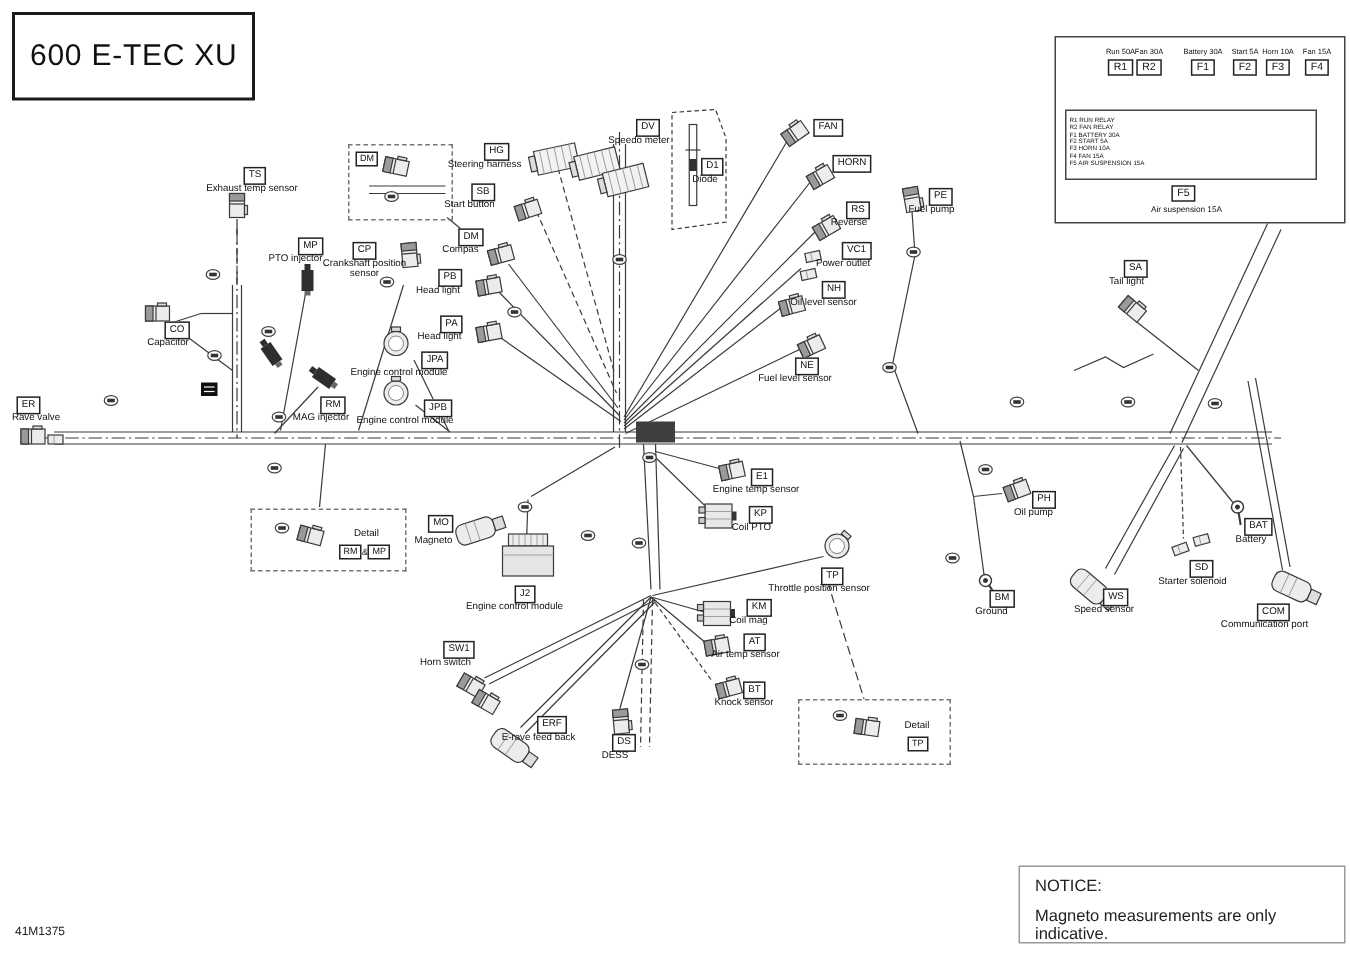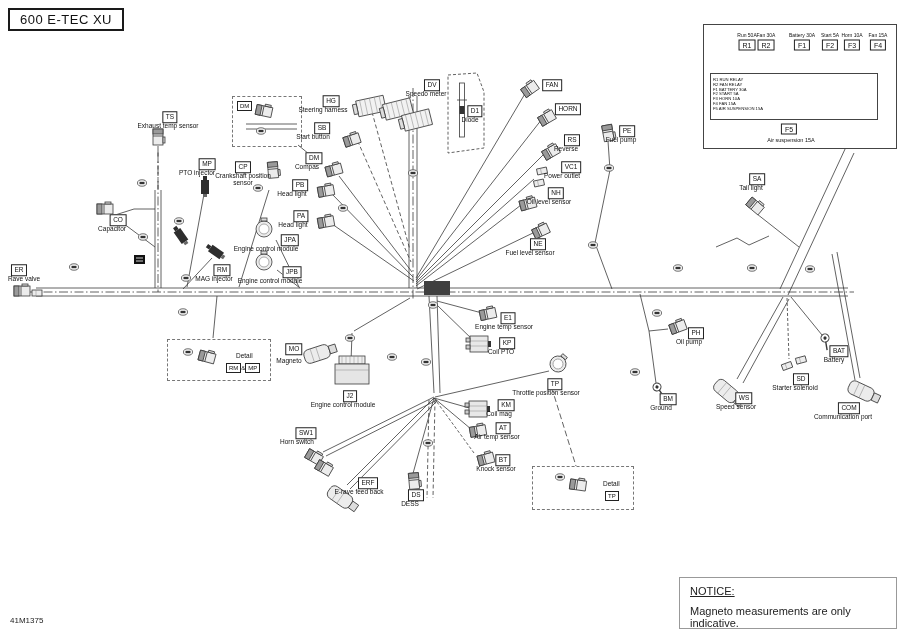--- a/index.html
+++ b/index.html
@@ -1,23 +1,23 @@
 <!DOCTYPE html>
 <html><head>
 <meta charset="utf-8">
 <style>
   html,body{margin:0;padding:0;background:#fff;}
   #stage{position:relative;width:900px;height:636px;background:#fff;overflow:hidden;
          font-family:"Liberation Sans",sans-serif;color:#111;}
   svg.layer{position:absolute;left:0;top:0;pointer-events:none;}
   .titlebox{position:absolute;left:8px;top:8px;border:2px solid #1a1a1a;background:#fff;
-            padding:2px 10px;font-size:13px;letter-spacing:.5px;}
+            padding:16px 10px;font-size:20px;letter-spacing:.5px;}
   .drawno{position:absolute;left:10px;top:616px;font-size:8px;color:#222;}
   .noticebox{position:absolute;left:679px;top:577px;width:216px;height:50px;border:1px solid #999;background:#fff;}
-  .noticebox .nh{position:absolute;left:10px;top:7px;font-size:11px;color:#222;text-decoration:underline;}
+  .noticebox .nh{position:absolute;left:10px;top:7px;font-size:11px;color:#222;}
   .noticebox .nb{position:absolute;left:10px;top:27px;font-size:11px;color:#222;}
   .code-box{position:absolute;transform:translate(-50%,-50%);border:1px solid #222;background:#fff;
             font-size:6.5px;line-height:1;padding:1.5px 2.5px;white-space:nowrap;}
   .comp-name{position:absolute;transform:translate(-50%,0);font-size:6.5px;line-height:1.15;
              white-space:nowrap;text-align:center;color:#111;}
   .comp-name.wrap{white-space:normal;}
   .detail-box{position:absolute;border:1px dashed #777;background:transparent;}
   .detail-lab{position:absolute;font-size:6.5px;color:#111;}
   .chip{display:inline-block;border:1px solid #222;background:#fff;font-size:6px;line-height:1;
         padding:1px 2px;vertical-align:middle;}

